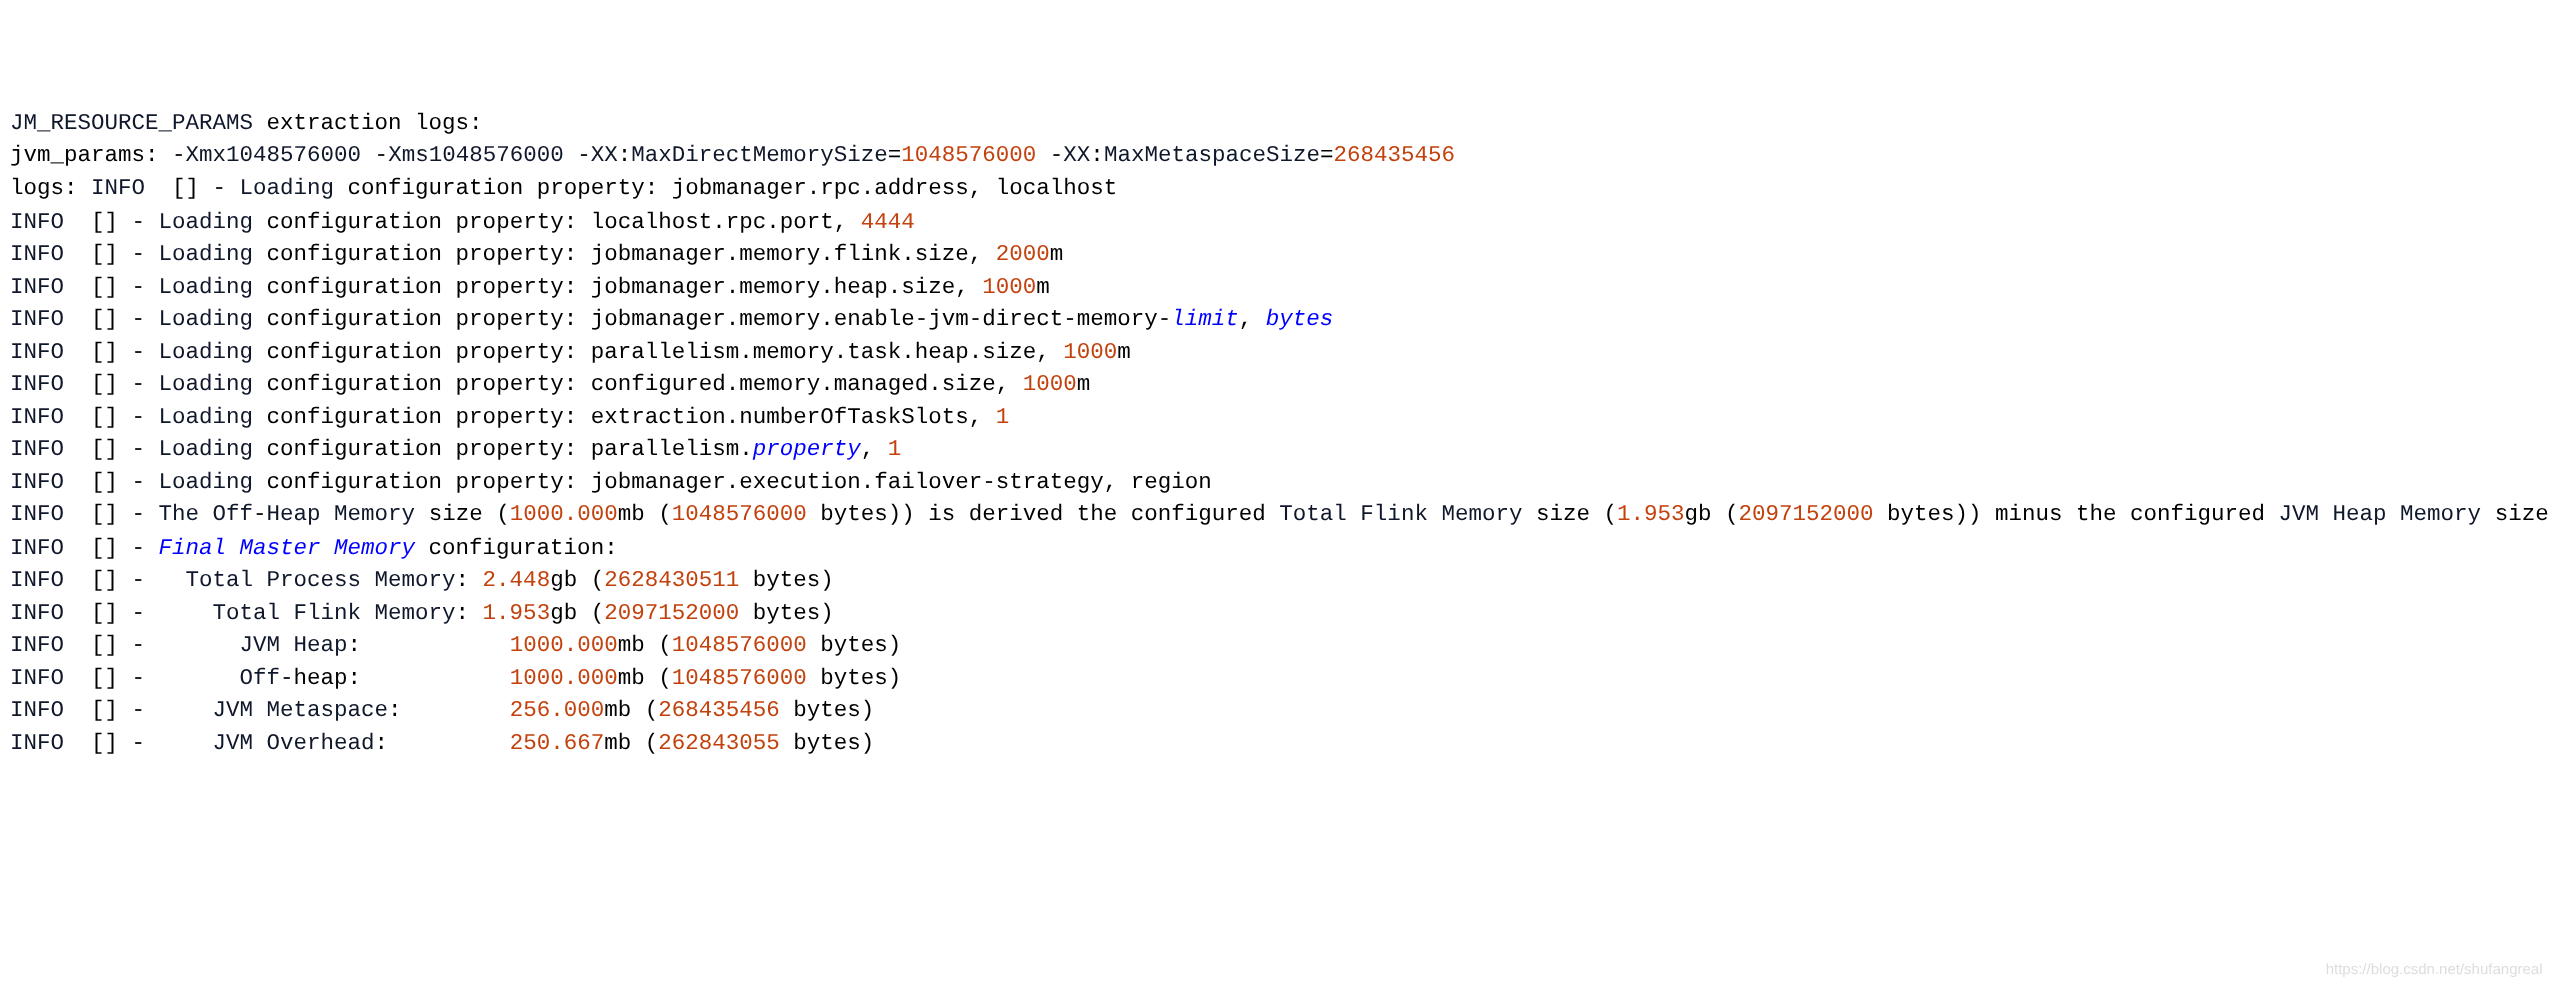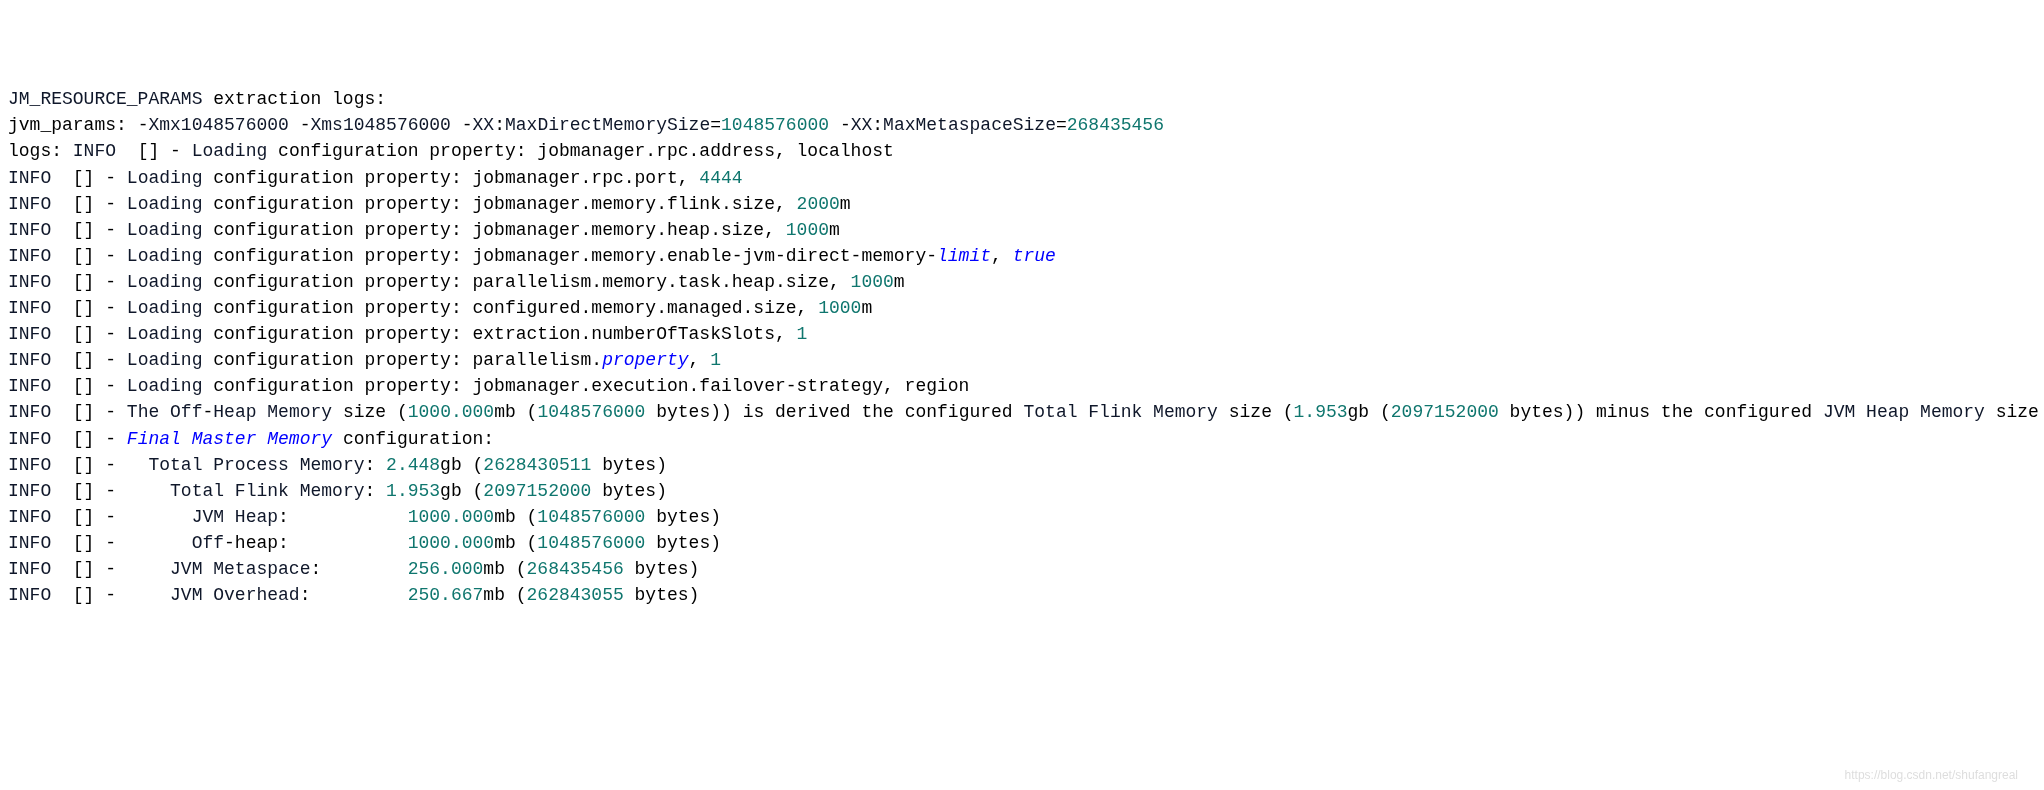--- a/index.html
+++ b/index.html
@@ -9,42 +9,42 @@
     font-family: "SF Mono", "Monaco", "Consolas", "Courier New", monospace;
     font-size: 18px;
     line-height: 1.45;
     color: #000000;
     white-space: pre;
     overflow-x: auto;
   }
   .t-black { color: #000000; }
   .t-teal  { color: #0f172a; }
   .t-blue  { color: #0000ff; font-style: italic; }
-  .t-green { color: #0f766e; }
+  .t-green { color: #c2410c; }
   .watermark {
     position: fixed;
-    right: 26px;
+    right: 10px;
     bottom: 6px;
     font-size: 12px;
     color: rgba(120,120,120,0.25);
     font-family: sans-serif;
     white-space: nowrap;
   }
 </style>
 </head>
 <body>
 
 
 <div><span class="t-teal">JM_RESOURCE_PARAMS</span><span class="t-black"> extraction logs:</span>
 <span class="t-black">jvm_params: </span><span class="t-black">-</span><span class="t-teal">Xmx1048576000</span><span class="t-black"> </span><span class="t-black">-</span><span class="t-teal">Xms1048576000</span><span class="t-black"> </span><span class="t-black">-</span><span class="t-teal">XX</span><span class="t-black">:</span><span class="t-teal">MaxDirectMemorySize</span><span class="t-black">=</span><span class="t-green">1048576000</span><span class="t-black"> </span><span class="t-black">-</span><span class="t-teal">XX</span><span class="t-black">:</span><span class="t-teal">MaxMetaspaceSize</span><span class="t-black">=</span><span class="t-green">268435456</span>
 <span class="t-black">logs: </span><span class="t-teal">INFO</span><span class="t-black">  [] - </span><span class="t-teal">Loading</span><span class="t-black"> configuration property: </span><span class="t-black">jobmanager.rpc.address, localhost</span>
-<span class="t-teal">INFO</span><span class="t-black">  [] - </span><span class="t-teal">Loading</span><span class="t-black"> configuration property: </span><span class="t-black">jobmanager.rpc.port, </span><span class="t-green">4444</span>
+<span class="t-teal">INFO</span><span class="t-black">  [] - </span><span class="t-teal">Loading</span><span class="t-black"> configuration property: </span><span class="t-black">localhost.rpc.port, </span><span class="t-green">4444</span>
 <span class="t-teal">INFO</span><span class="t-black">  [] - </span><span class="t-teal">Loading</span><span class="t-black"> configuration property: </span><span class="t-black">jobmanager.memory.flink.size, </span><span class="t-green">2000</span><span class="t-black">m</span>
 <span class="t-teal">INFO</span><span class="t-black">  [] - </span><span class="t-teal">Loading</span><span class="t-black"> configuration property: </span><span class="t-black">jobmanager.memory.heap.size, </span><span class="t-green">1000</span><span class="t-black">m</span>
-<span class="t-teal">INFO</span><span class="t-black">  [] - </span><span class="t-teal">Loading</span><span class="t-black"> configuration property: </span><span class="t-black">jobmanager.memory.enable-jvm-direct-memory-</span><span class="t-blue">limit</span><span class="t-black">, </span><span class="t-blue">true</span>
+<span class="t-teal">INFO</span><span class="t-black">  [] - </span><span class="t-teal">Loading</span><span class="t-black"> configuration property: </span><span class="t-black">jobmanager.memory.enable-jvm-direct-memory-</span><span class="t-blue">limit</span><span class="t-black">, </span><span class="t-blue">bytes</span>
 <span class="t-teal">INFO</span><span class="t-black">  [] - </span><span class="t-teal">Loading</span><span class="t-black"> configuration property: </span><span class="t-black">parallelism.memory.task.heap.size, </span><span class="t-green">1000</span><span class="t-black">m</span>
 <span class="t-teal">INFO</span><span class="t-black">  [] - </span><span class="t-teal">Loading</span><span class="t-black"> configuration property: </span><span class="t-black">configured.memory.managed.size, </span><span class="t-green">1000</span><span class="t-black">m</span>
 <span class="t-teal">INFO</span><span class="t-black">  [] - </span><span class="t-teal">Loading</span><span class="t-black"> configuration property: </span><span class="t-black">extraction.numberOfTaskSlots, </span><span class="t-green">1</span>
 <span class="t-teal">INFO</span><span class="t-black">  [] - </span><span class="t-teal">Loading</span><span class="t-black"> configuration property: </span><span class="t-black">parallelism.</span><span class="t-blue">property</span><span class="t-black">, </span><span class="t-green">1</span>
 <span class="t-teal">INFO</span><span class="t-black">  [] - </span><span class="t-teal">Loading</span><span class="t-black"> configuration property: </span><span class="t-black">jobmanager.execution.failover-strategy, region</span>
 <span class="t-teal">INFO</span><span class="t-black">  [] - </span><span class="t-teal">The</span><span class="t-teal"> Off</span><span class="t-black">-</span><span class="t-teal">Heap Memory</span><span class="t-black"> size (</span><span class="t-green">1000.000</span><span class="t-black">mb (</span><span class="t-green">1048576000</span><span class="t-black"> bytes))</span><span class="t-black"> is derived the configured </span><span class="t-teal">Total Flink Memory</span><span class="t-black"> size (</span><span class="t-green">1.953</span><span class="t-black">gb (</span><span class="t-green">2097152000</span><span class="t-black"> bytes)) minus the configured </span><span class="t-teal">JVM Heap Memory</span><span class="t-black"> size (</span>
 <span class="t-teal">INFO</span><span class="t-black">  [] - </span><span class="t-blue">Final Master Memory</span><span class="t-black"> configuration:</span>
 <span class="t-teal">INFO</span><span class="t-black">  [] - </span><span class="t-teal">  Total Process Memory</span><span class="t-black">: </span><span class="t-green">2.448</span><span class="t-black">gb (</span><span class="t-green">2628430511</span><span class="t-black"> bytes)</span>
 <span class="t-teal">INFO</span><span class="t-black">  [] - </span><span class="t-teal">    Total Flink Memory</span><span class="t-black">: </span><span class="t-green">1.953</span><span class="t-black">gb (</span><span class="t-green">2097152000</span><span class="t-black"> bytes)</span>
 <span class="t-teal">INFO</span><span class="t-black">  [] - </span><span class="t-teal">      JVM Heap</span><span class="t-black">:           </span><span class="t-green">1000.000</span><span class="t-black">mb (</span><span class="t-green">1048576000</span><span class="t-black"> bytes)</span>

